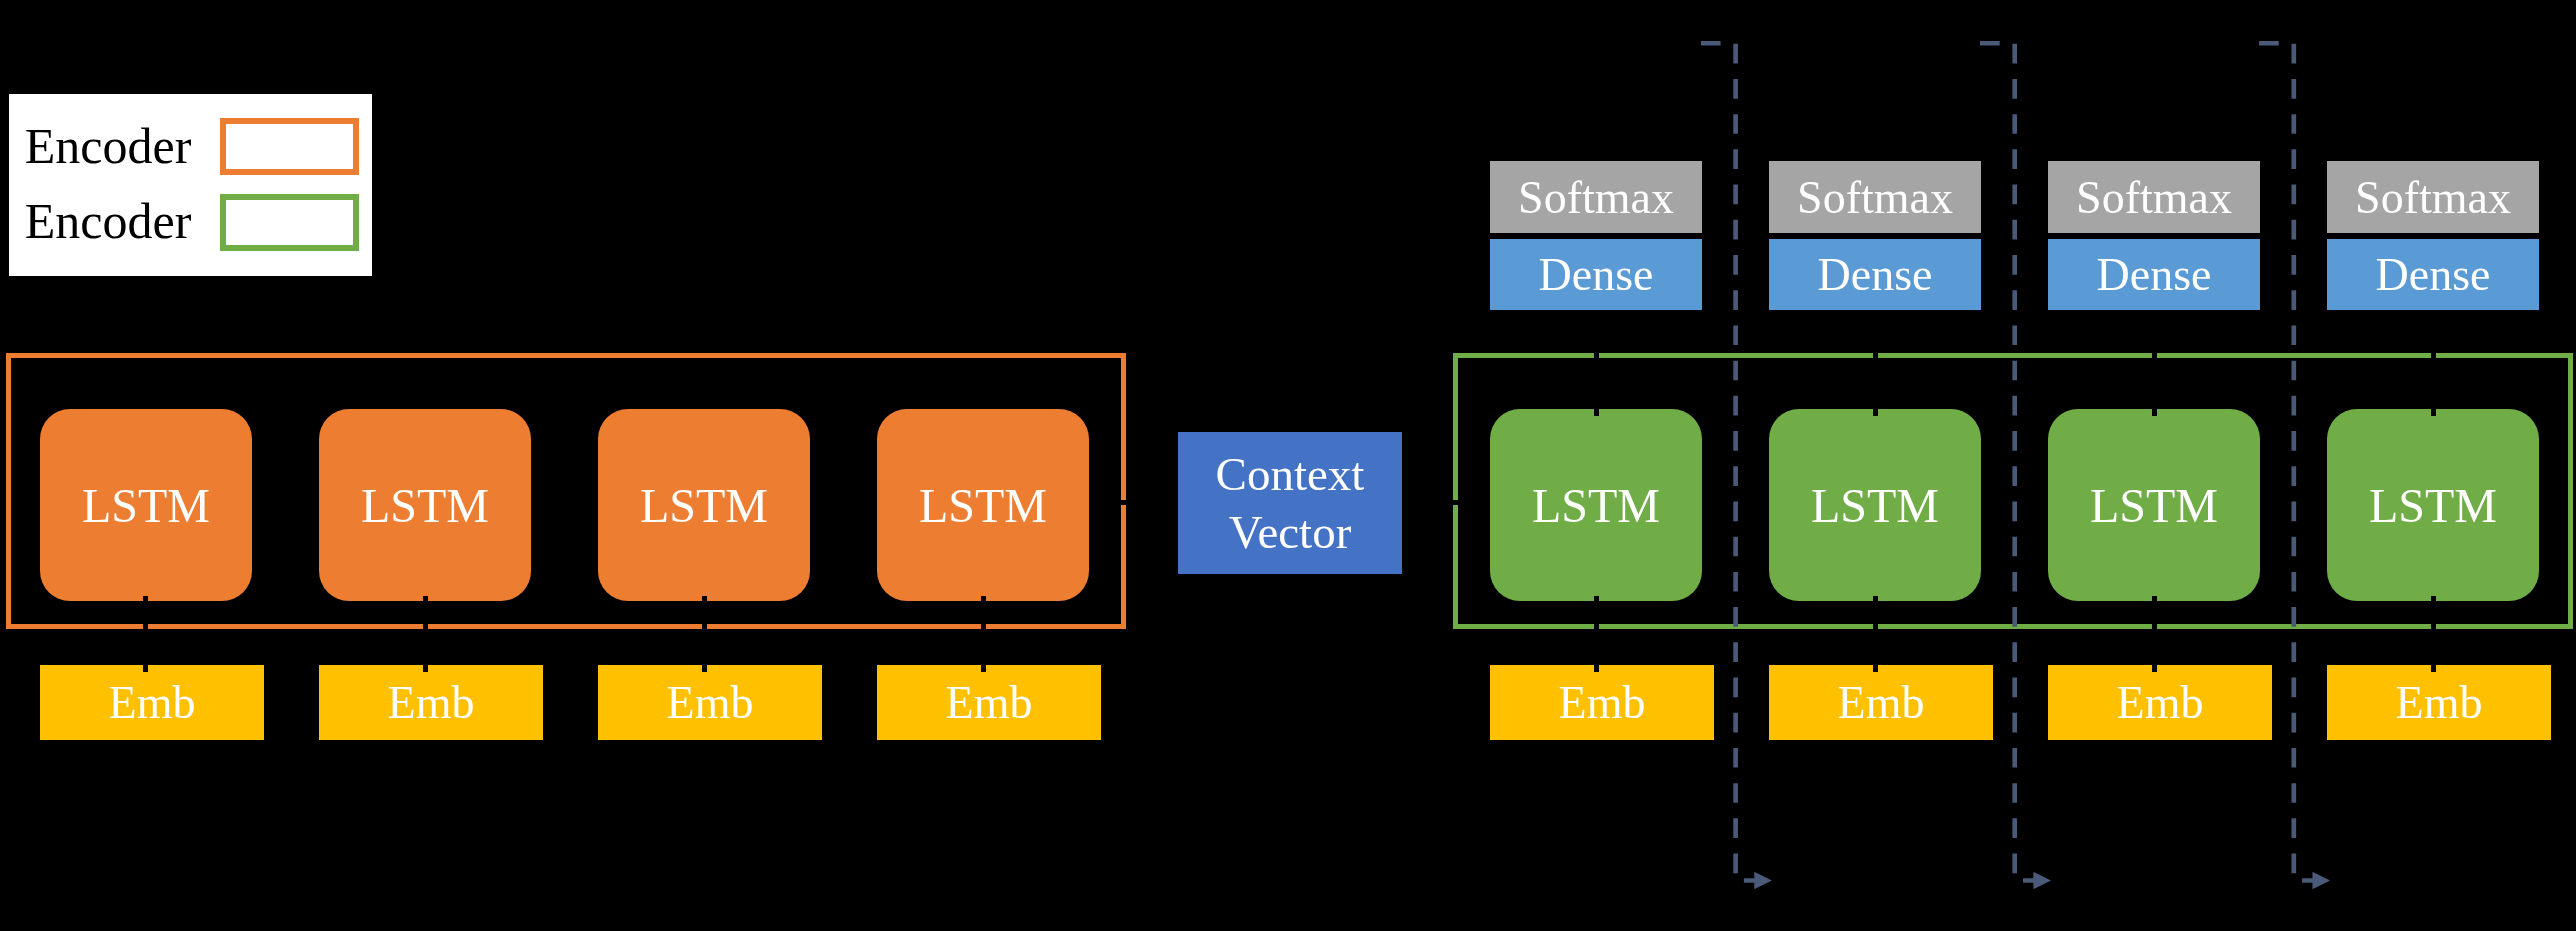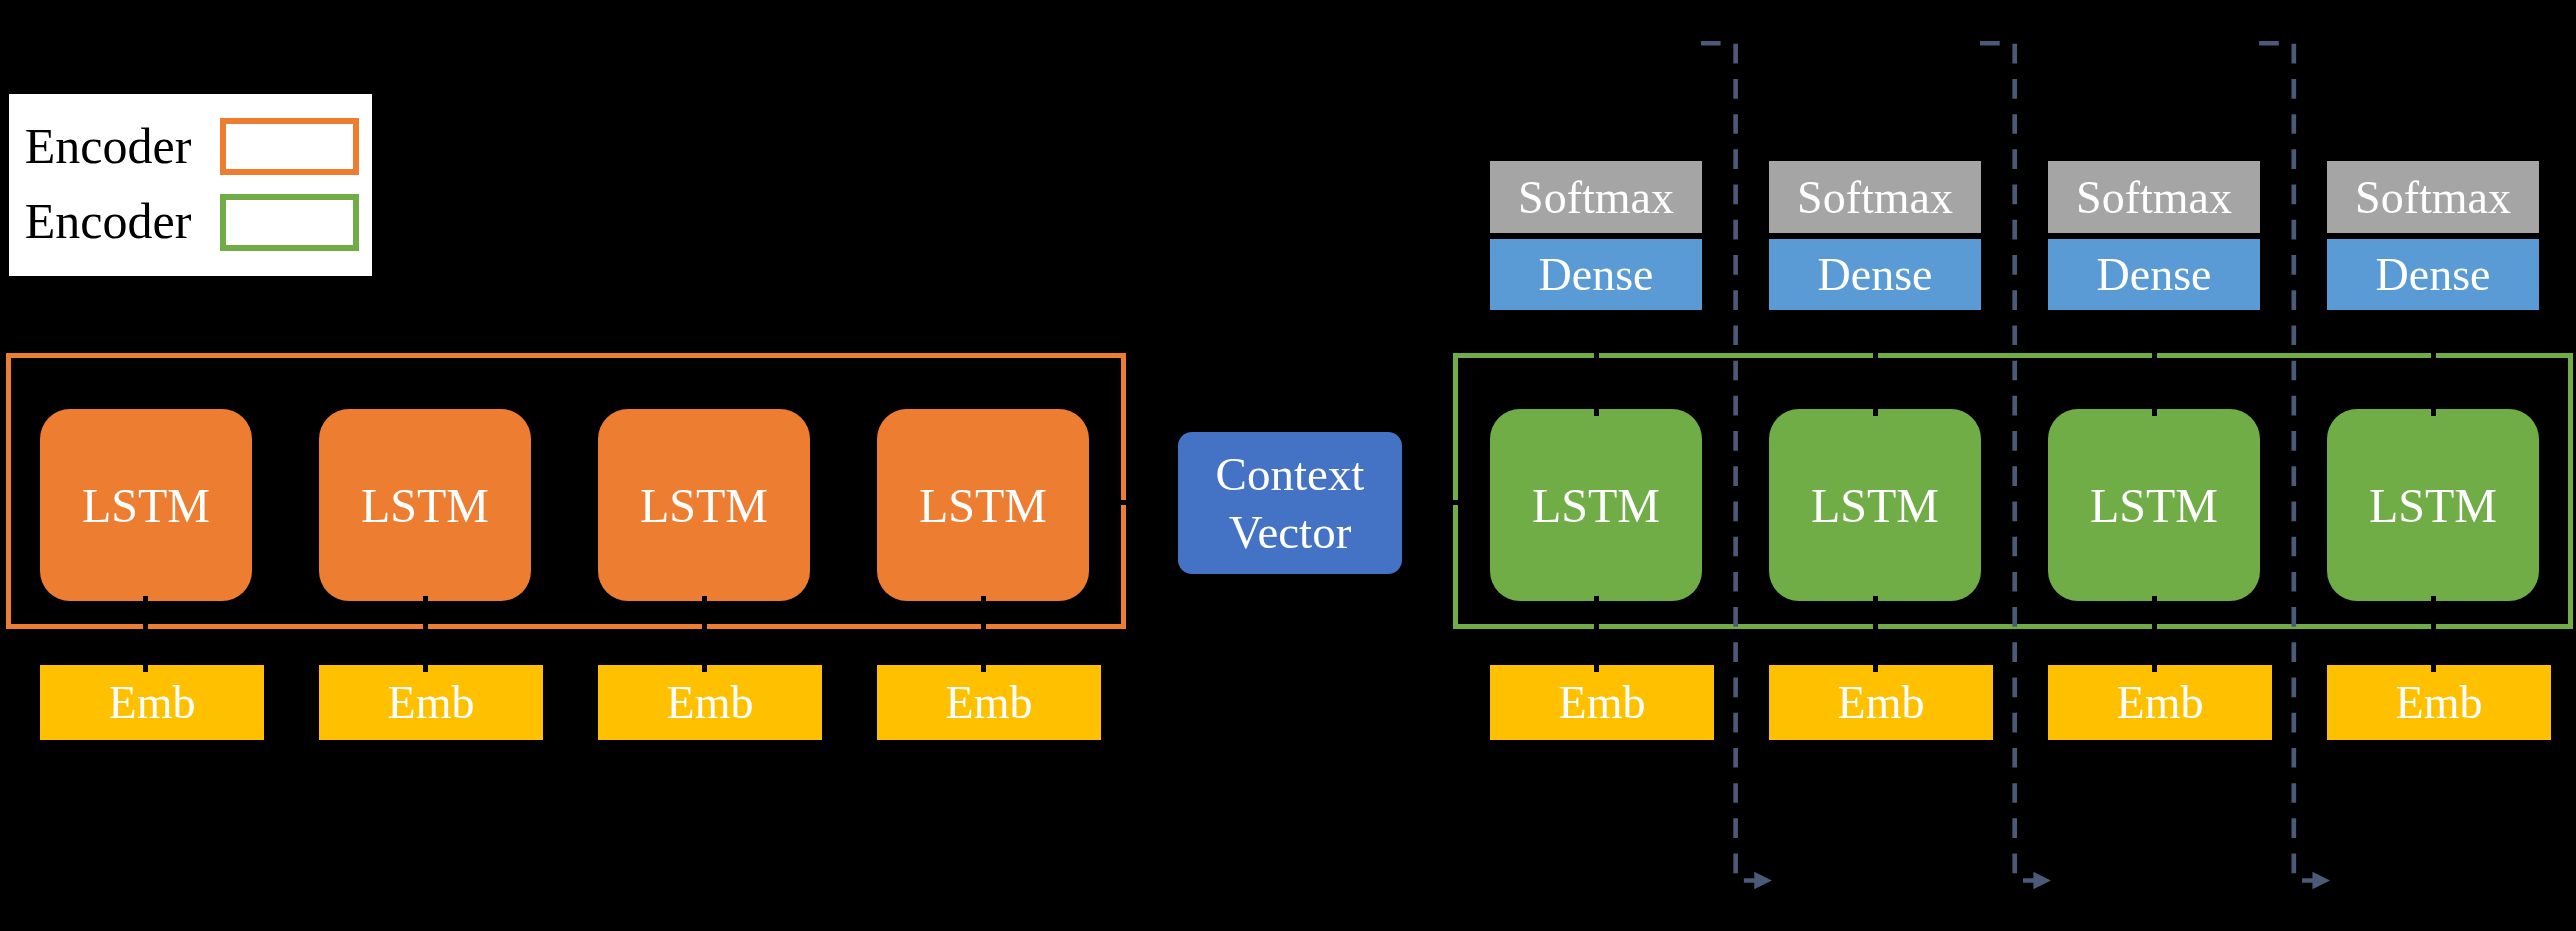--- a/index.html
+++ b/index.html
@@ -14,21 +14,21 @@
   .dense{top:239px;height:71px;width:212px;background:var(--dense);font-size:46px;}
   .emb{top:665px;height:75px;width:224px;background:var(--emb);font-size:46px;}
   .bigrect{position:absolute;top:353px;height:276px;box-sizing:border-box;z-index:1;background:transparent;}
   #encoder-rect{left:5.7px;width:1120px;border:5.2px solid var(--encoder);}
   #decoder-rect{left:1453px;width:1120px;border:5.2px solid var(--decoder);}
   .connector-v{position:absolute;width:5.2px;background:#000;z-index:4;}
   .connector-v.topfeed{top:310px;height:106px;}
   .connector-v.botfeed{top:596px;height:76px;}
   .connector-h{position:absolute;left:1098px;top:500px;width:383px;height:5.2px;background:#000;z-index:2;}
   #context-box{left:1178px;top:432px;width:224px;height:142px;background:var(--context);
-               font-size:47px;line-height:58px;padding:0 21px;border-radius:14px;}
+               font-size:47px;line-height:58px;padding:0 21px;}
   #legend{position:absolute;left:9.3px;top:94px;width:363px;height:182px;background:#fff;z-index:3;}
   .legend-label{position:absolute;left:15.5px;height:57px;line-height:57px;
                 font-size:50px;color:#000;}
   .legend-swatch{position:absolute;left:211px;width:139px;height:57px;background:#fff;box-sizing:border-box;}
   #legend-swatch-encoder{top:24px;border:6.7px solid var(--encoder);}
   #legend-swatch-decoder{top:100px;border:6.7px solid var(--decoder);}
   #arrows{position:absolute;left:0;top:0;width:2576px;height:932px;z-index:5;}
   #arrows path{stroke:var(--arrow);stroke-width:9;fill:none;stroke-dasharray:38 30;}
   #arrows polygon{fill:var(--arrow);}
 </style>

